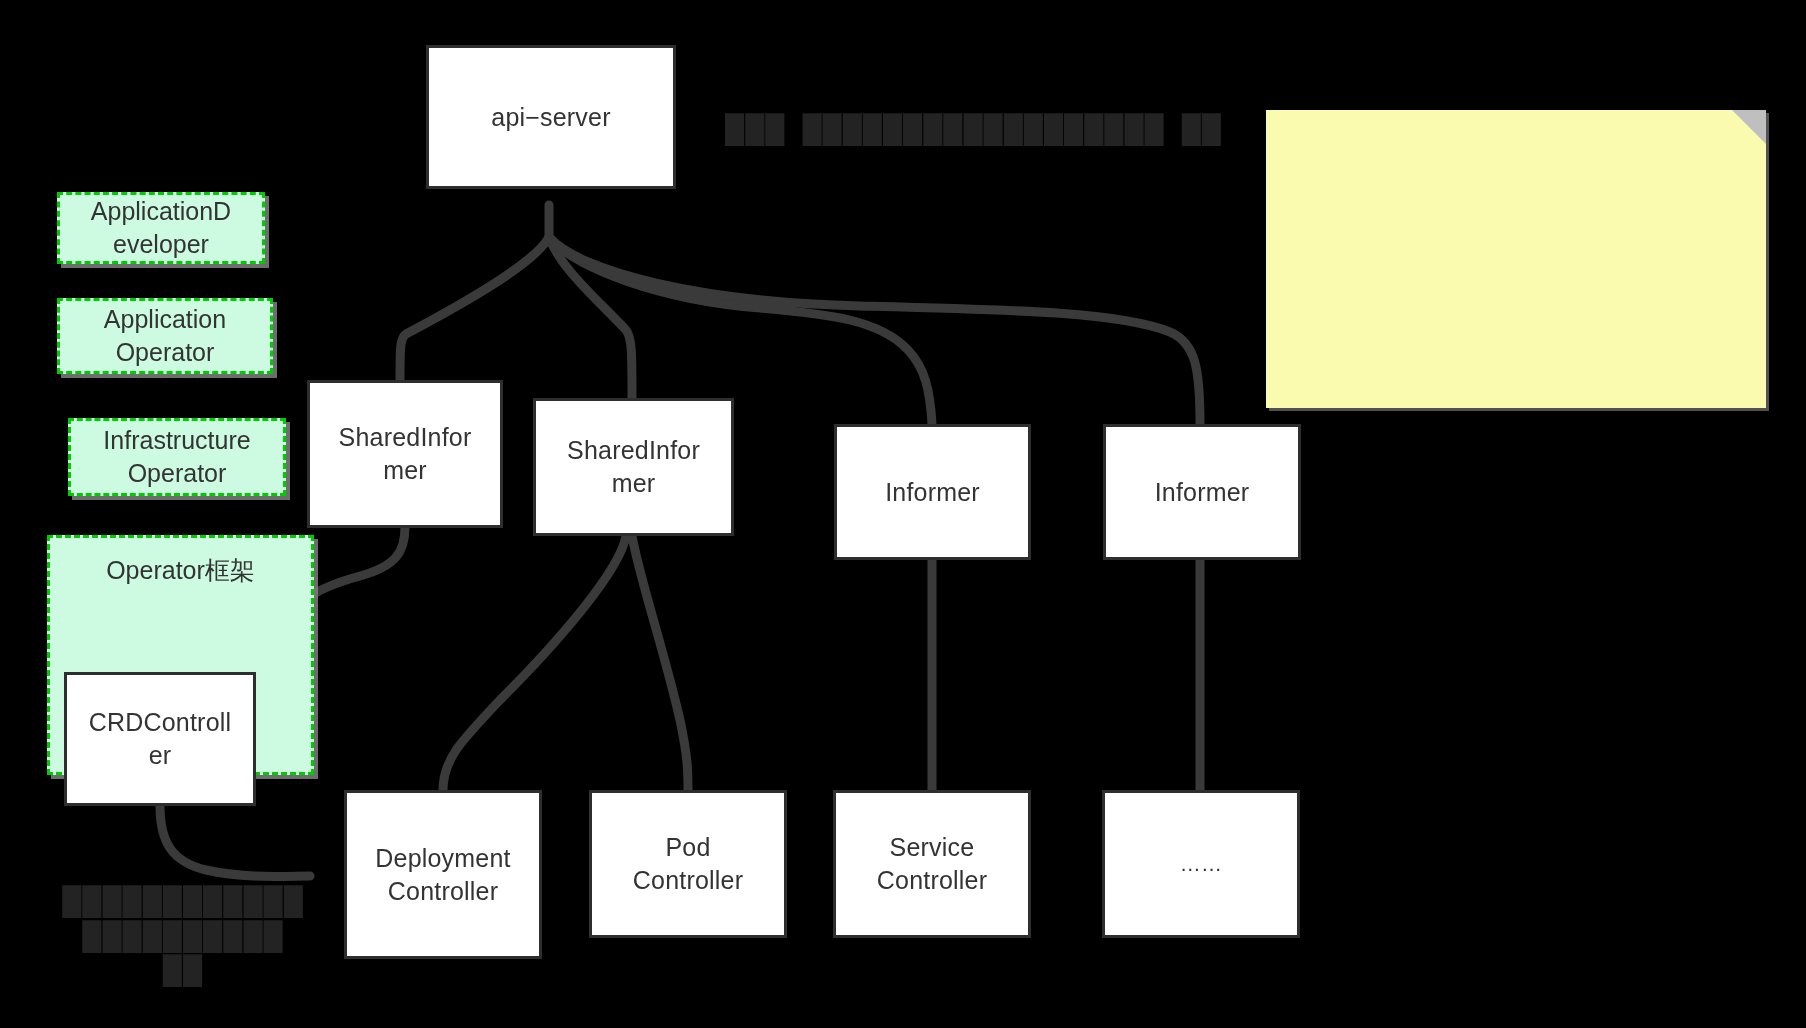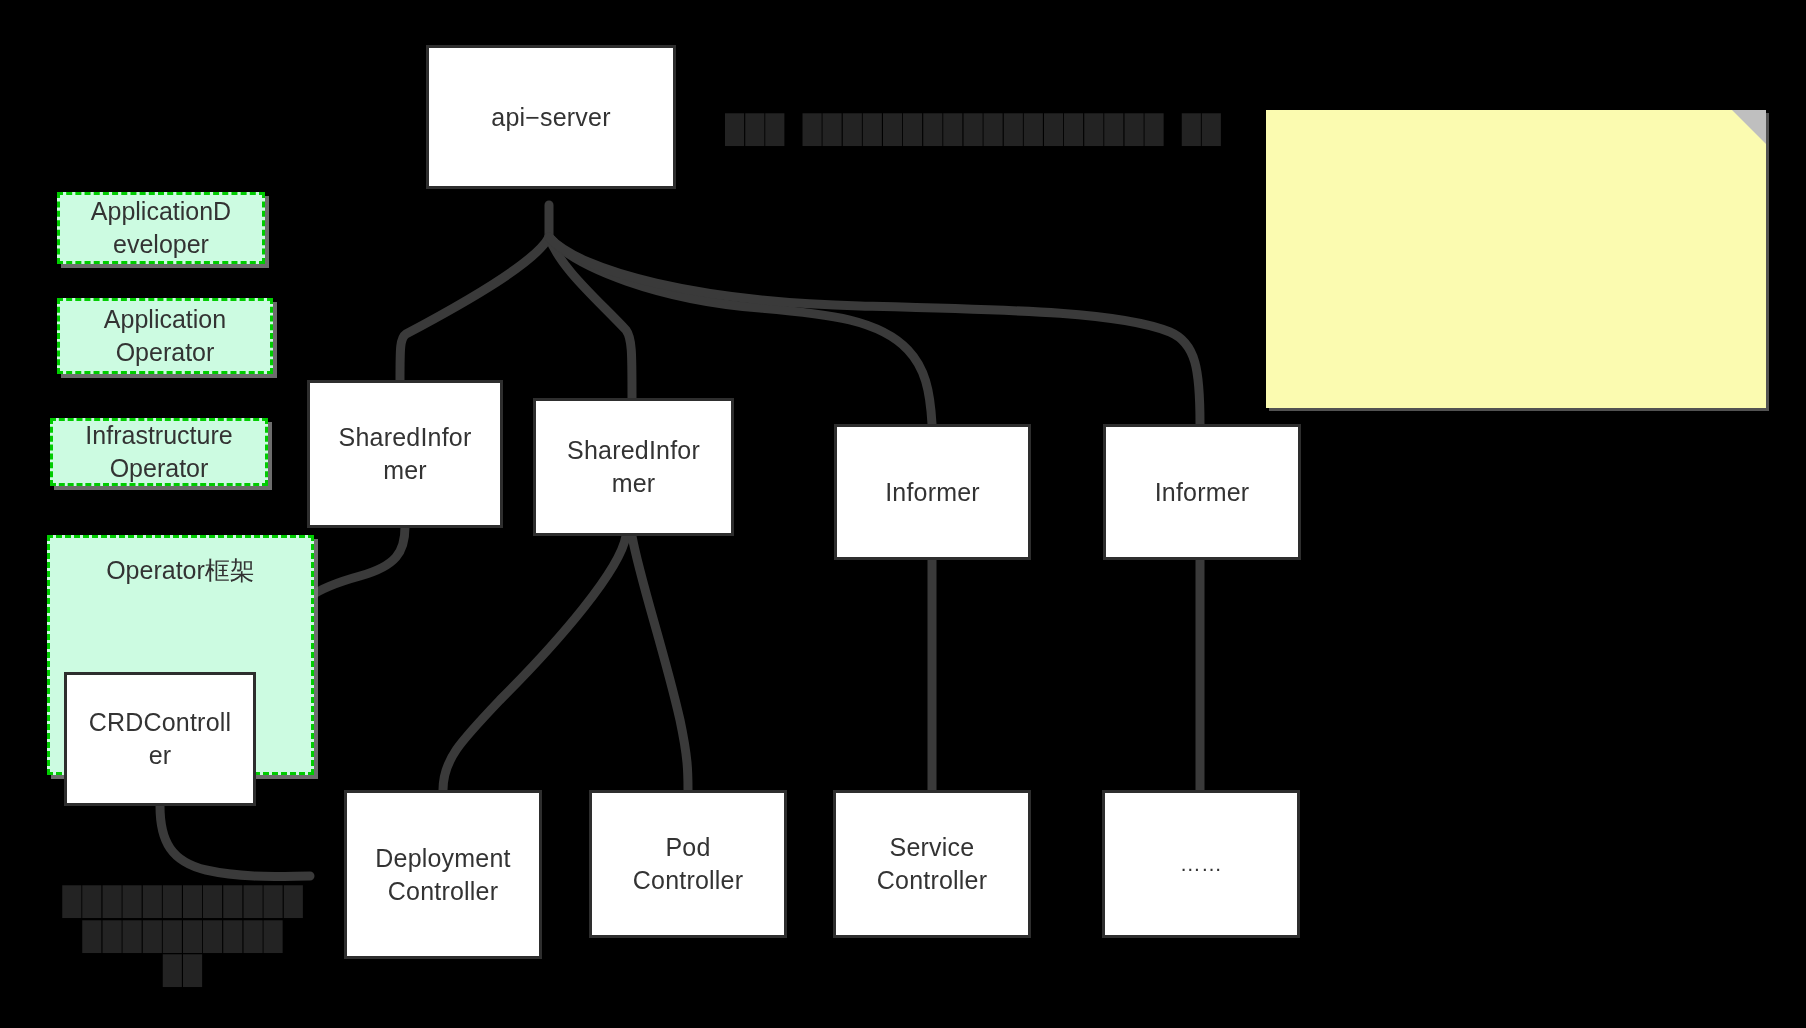--- a/index.html
+++ b/index.html
@@ -141,21 +141,21 @@
   <div class="green-box legend" style="left:57px;  top:192px; width:208px; height:72px;">
     <span class="lbl" style="white-space:pre-line;">ApplicationD
 eveloper</span>
   </div>
 
   <div class="green-box legend" style="left:57px;  top:298px; width:216px; height:76px;">
     <span class="lbl" style="white-space:pre-line;">Application
 Operator</span>
   </div>
 
-  <div class="green-box legend" style="left:50px;  top:418px; width:218px; height:68px;align-items:center;">
+  <div class="green-box legend" style="left:68px;  top:418px; width:218px; height:78px;align-items:center;">
     <span class="lbl" style="white-space:pre-line;">Infrastructure
 Operator</span>
   </div>
 
   <div class="green-box group" style="left:47px; top:535px; width:267px; height:240px;">
     <span class="group-title">Operator框架</span>
   </div>
 
   <div class="node" style="left:426px; top:45px;  width:250px; height:144px;">
     <span class="lbl" style="white-space:pre-line;">api−server</span>

